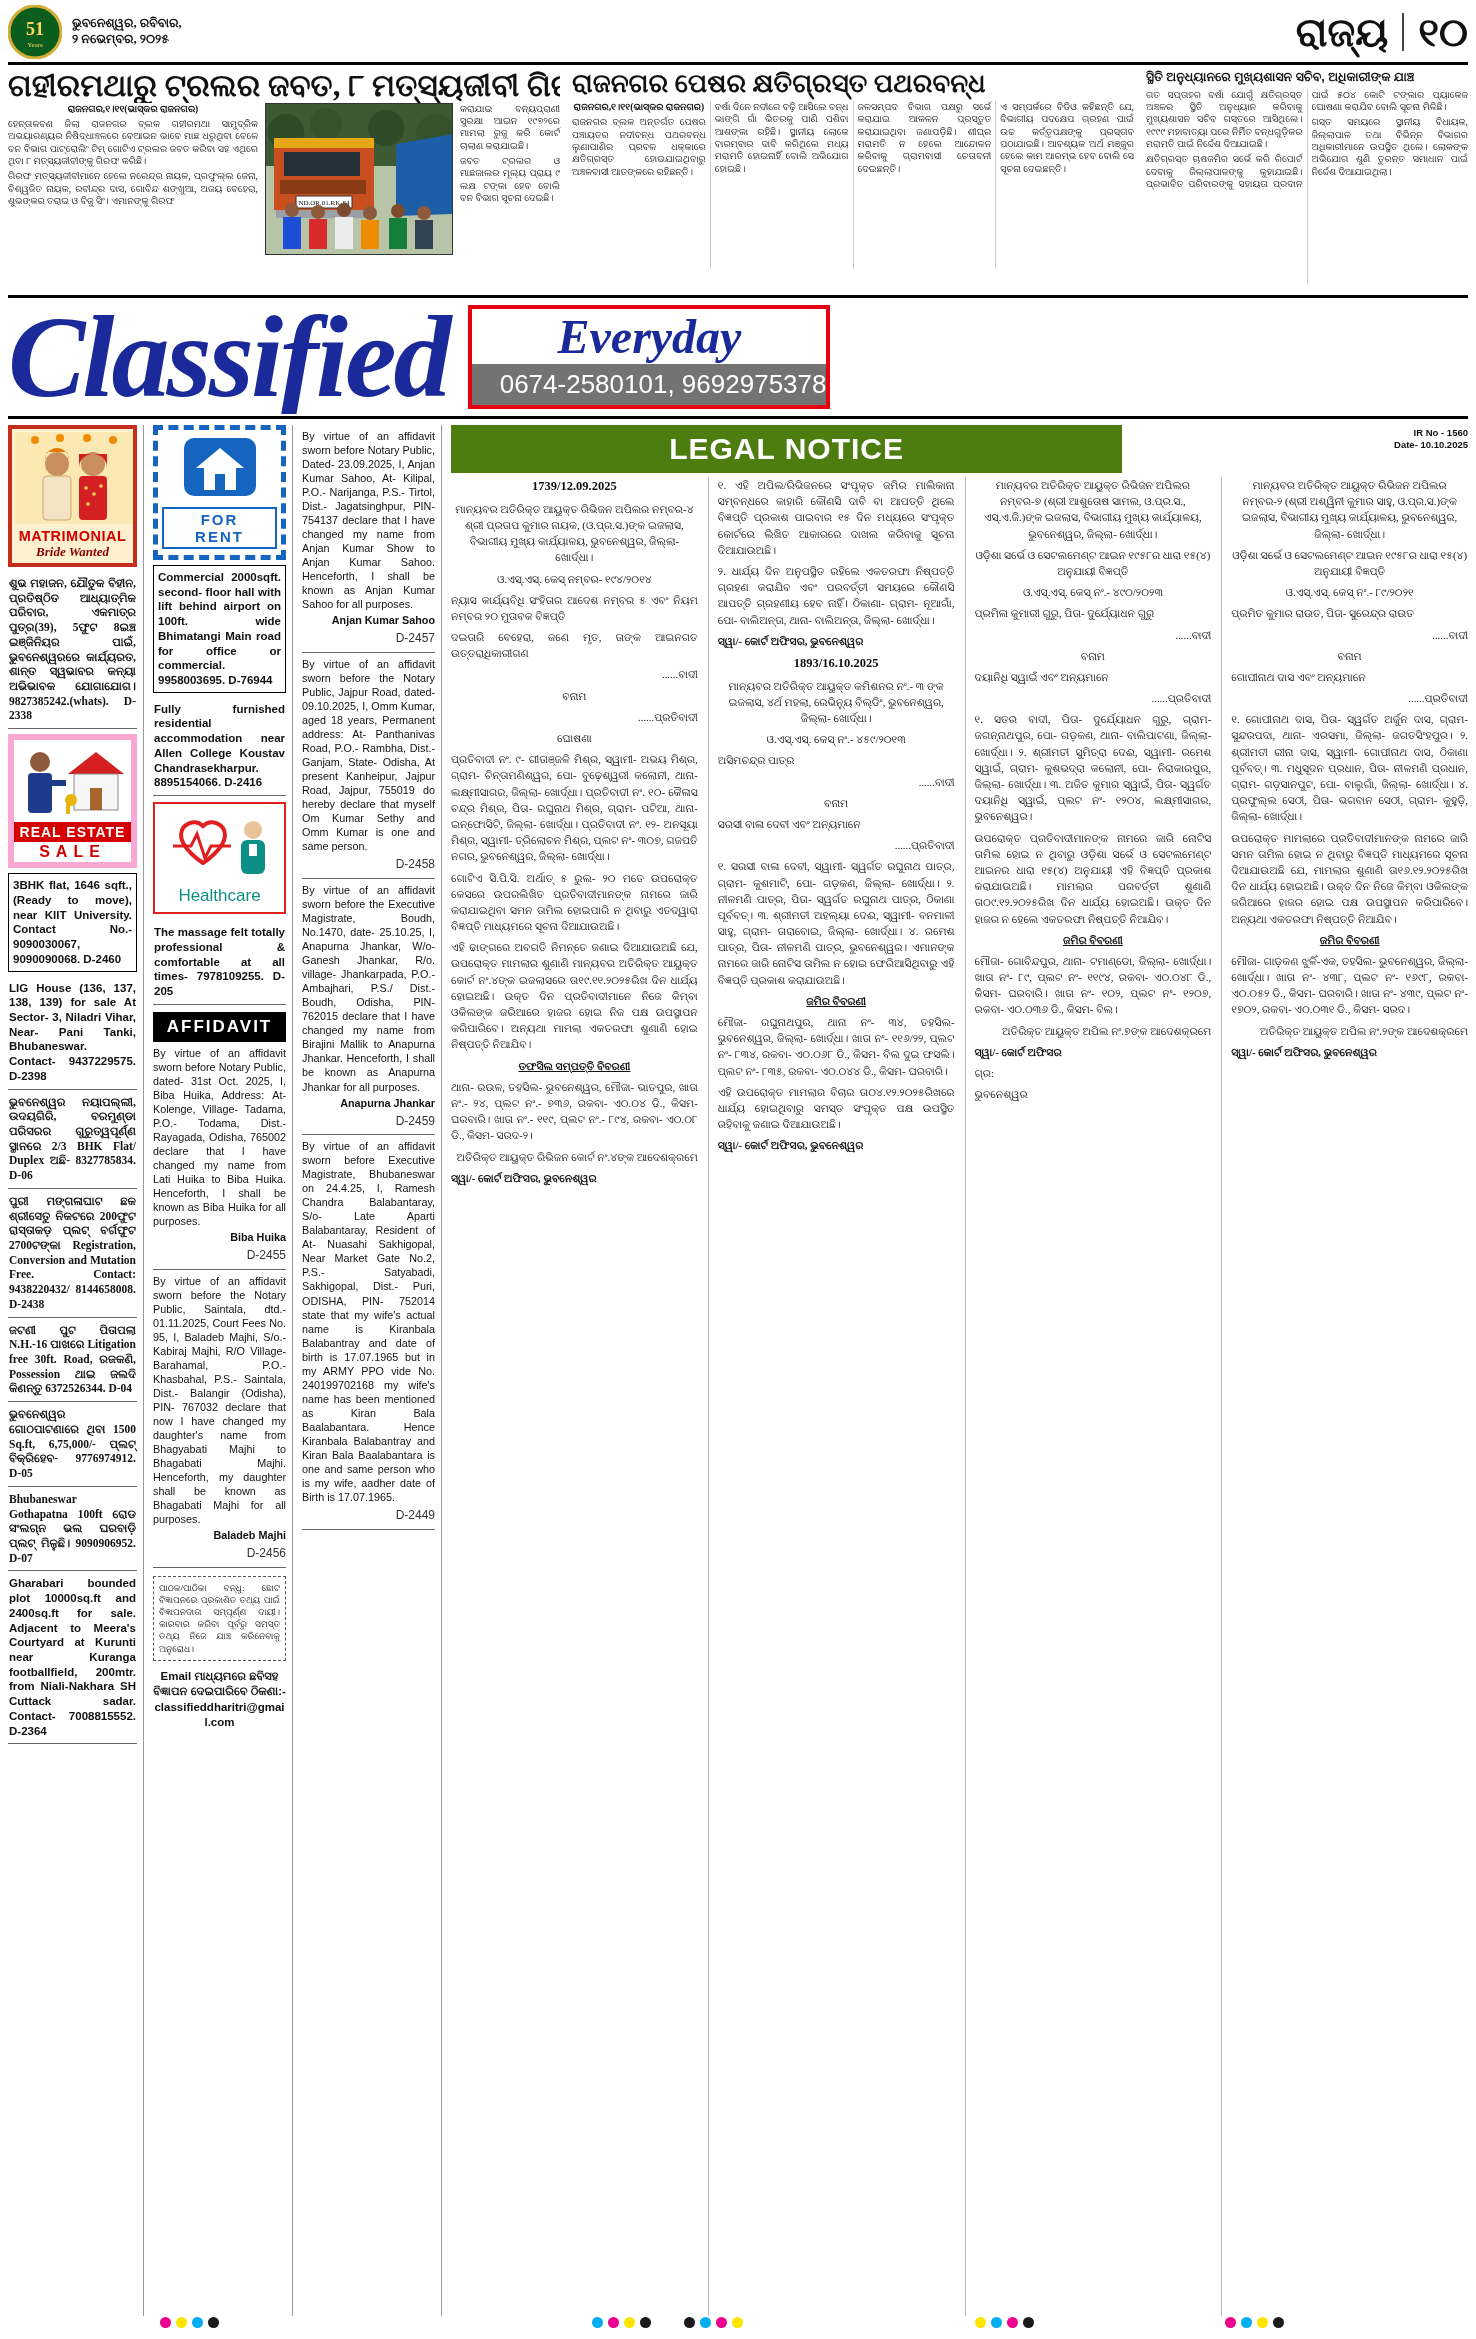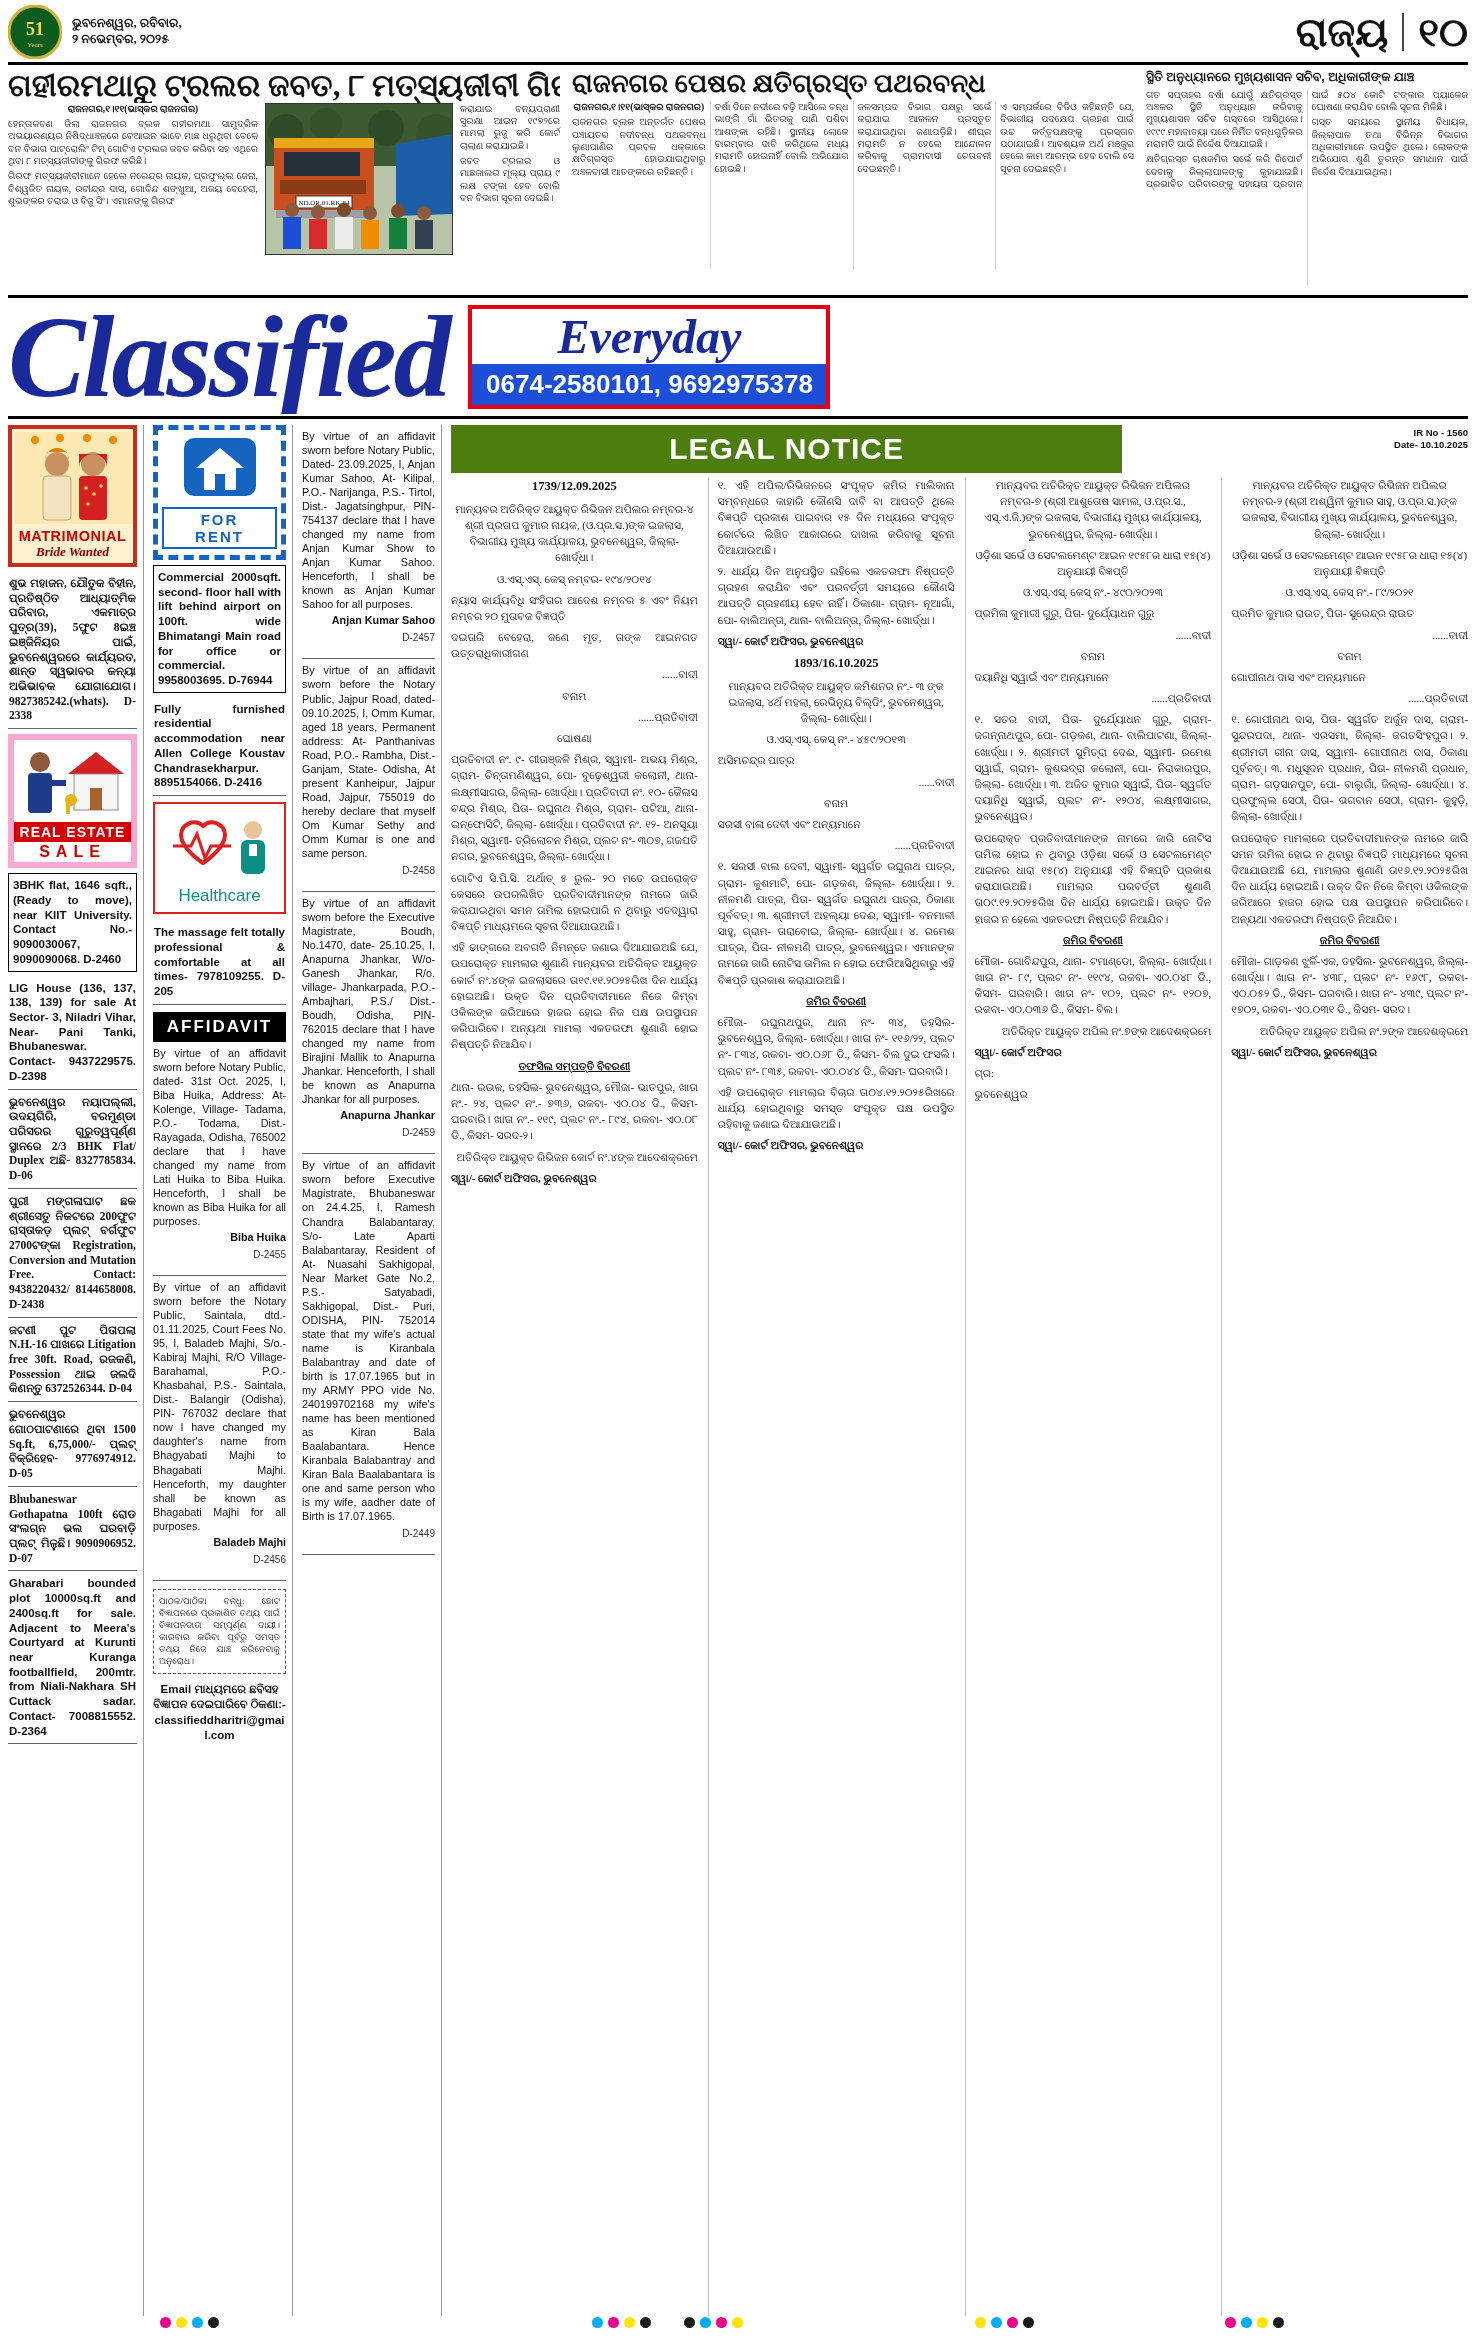--- a/index.html
+++ b/index.html
@@ -30,32 +30,32 @@
   .a2body{column-count:4;column-gap:9px;column-rule:1px solid #ccc;height:168px;overflow:hidden;margin-top:3px}
   .a3{flex:1}
   .kicker{font-family:"Liberation Sans",sans-serif;font-weight:bold;font-size:12.5px;line-height:1.25;margin-bottom:3px}
   .a3body{column-count:2;column-gap:9px;column-rule:1px solid #ccc;height:196px;overflow:hidden}
   
   .banner{display:flex;align-items:center;height:114px;overflow:hidden}
   .classified-word{font-size:116px;font-weight:bold;font-style:italic;color:#1b2a9b;
                    line-height:.85;letter-spacing:-3px;flex:0 0 auto}
   .everyday-box{margin-left:20px;width:362px;border:4px solid #e60012;background:#fff}
   .everyday{font-size:48px;font-weight:bold;font-style:italic;color:#1b2a9b;text-align:center;line-height:1.15}
-  .phones{background:#1d4ed8;color:#fff;font-family:"Liberation Sans",sans-serif;
-          font-weight:bold;font-size:26px;text-align:center;padding:5px 0}
+  .phones{background:#737373;color:#fff;font-family:"Liberation Sans",sans-serif;
+          font-weight:normal;font-size:26px;text-align:right;padding:5px 0}
   
   .content{display:grid;grid-template-columns:136px 140px 140px 1fr;gap:9px;height:1895px;overflow:hidden;padding-top:4px}
   .col{border-right:1px solid #999;padding-right:6px;overflow:hidden}
   .ads p{font-family:"Liberation Sans",sans-serif;font-size:11.5px;font-weight:bold;
          text-align:justify;line-height:1.28;padding:5px 1px;border-bottom:1px solid #666}
   .ads p.od{font-family:"Liberation Serif",serif}
   .ads p.box{border:1.5px solid #000;padding:4px;margin:4px 0}
   .aff p{font-family:"Liberation Sans",sans-serif;font-size:10.8px;text-align:justify;line-height:1.3;margin-top:4px}
   .aff p.sig{text-align:right;font-weight:bold;margin-top:2px}
-  .aff p.dn{text-align:right;font-size:10px;color:#333;border-bottom:1px solid #666;padding-bottom:14px;margin-bottom:4px}
+  .aff p.dn{text-align:right;font-size:12px;color:#333;border-bottom:1px solid #666;padding-bottom:5px;margin-bottom:4px}
   
   .matri{border:4px solid #c62d1a;background:#fdf1cf;padding:3px;text-align:center;margin-bottom:4px}
   .matri-title{color:#d40000;font-family:"Liberation Sans",sans-serif;font-weight:bold;font-size:14.5px;letter-spacing:.5px}
   .matri-sub{color:#8a0000;font-style:italic;font-weight:bold;font-size:13px}
   .rebox{border:6px solid #f9a8d4;margin:5px 0;text-align:center;overflow:hidden}
   .reband{background:#d40000;color:#fff;font-family:"Liberation Sans",sans-serif;font-weight:bold;font-size:14px;padding:2px 0;letter-spacing:1px}
   .resale{color:#d40000;font-weight:bold;font-size:16px;letter-spacing:6px;font-family:"Liberation Sans",sans-serif;padding:1px 0}
   .forrent{border:5px dashed #1565c0;padding:6px 4px;text-align:center;margin-bottom:5px;background:#fff}
   .forrent-label{display:inline-block;border:2px solid #1565c0;color:#1565c0;font-family:"Liberation Sans",sans-serif;
                  font-weight:bold;font-size:15px;letter-spacing:2px;padding:2px 24px;margin-top:5px}

